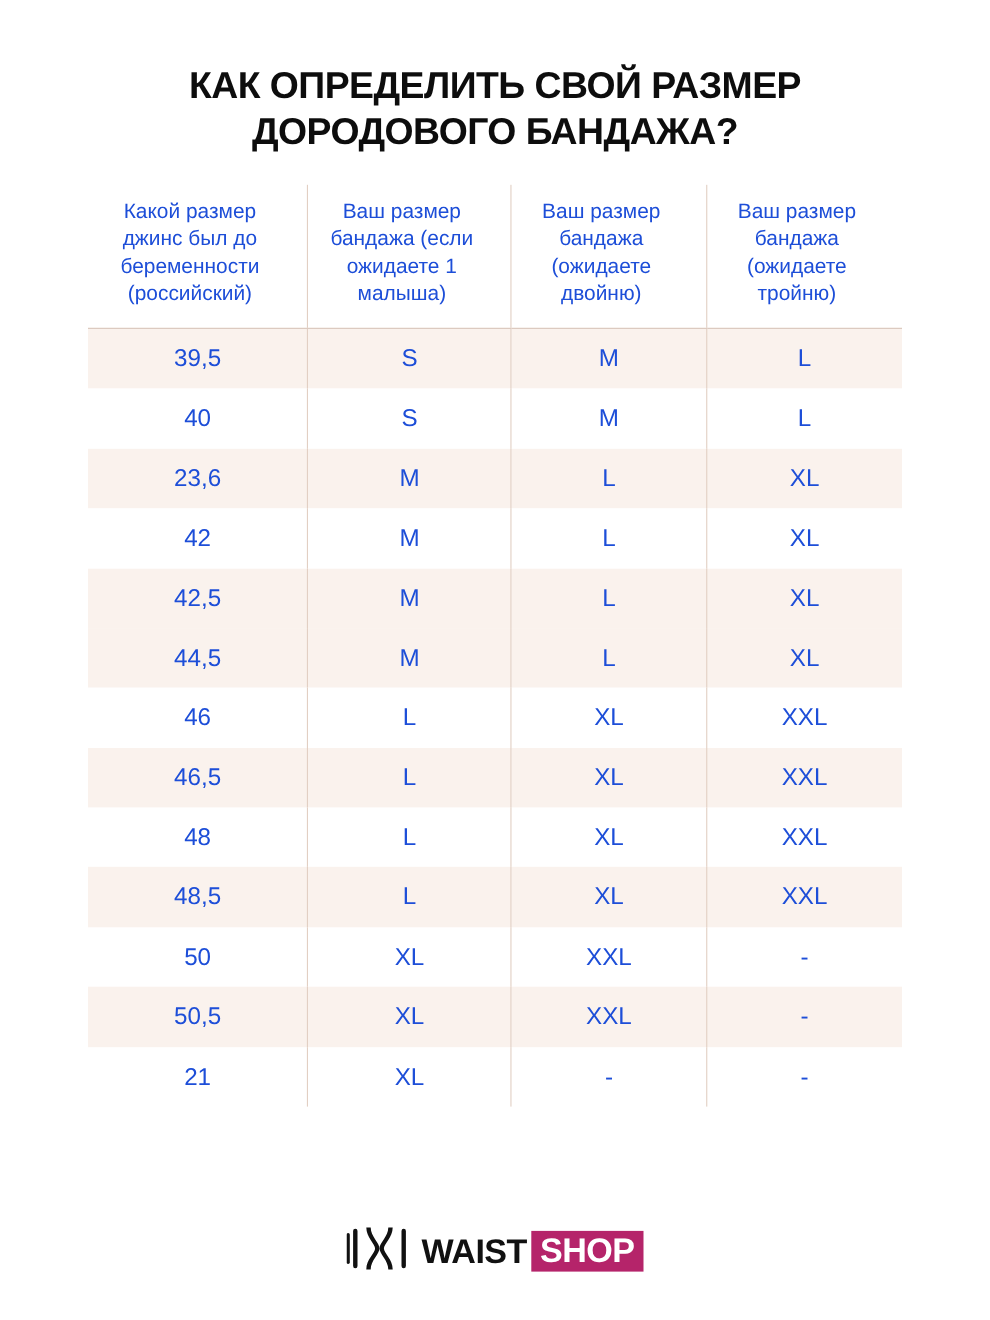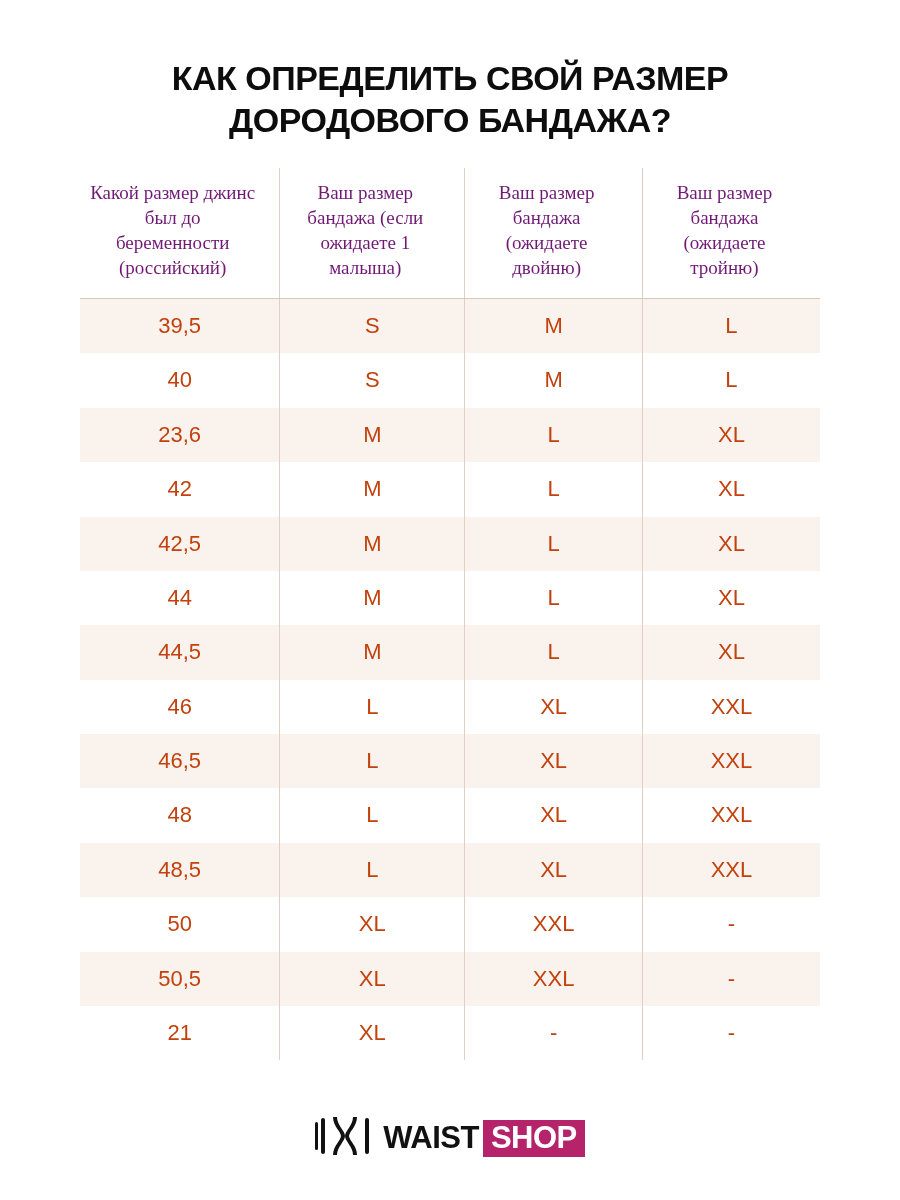--- a/index.html
+++ b/index.html
@@ -40,36 +40,35 @@
   }
   table.size-table {
     width: 100%;
     border-collapse: collapse;
     table-layout: fixed;
   }
   table.size-table thead th {
     font-weight: normal;
     font-size: 19px;
     line-height: 1.32;
-    color: #701a75;
+    color: #1d4ed8;
     padding: 12px 20px 18px 6px;
     vertical-align: top;
     text-align: center;
     border-bottom: 1px solid #d9c6bb;
-    font-family: Liberation Serif, serif;
   }
   table.size-table thead th + th {
     border-left: 1px solid #e2cfc3;
   }
   table.size-table tbody td {
     font-size: 22px;
     line-height: 1.2;
     text-align: center;
     padding: 14px 21px;
-    color: #c2410c;
+    color: #1d4ed8;
     height: 50px;
   }
   table.size-table tbody td + td {
     border-left: 1px solid #e2cfc3;
   }
   table.size-table tbody tr.alt td {
     background: #faf2ed;
   }
   .col-0 { width: 27%; }
   .col-1 { width: 25%; }
@@ -148,26 +147,20 @@
             <td class="col-3">XL</td>
           </tr>
           <tr>
             <td class="col-0">42</td>
             <td class="col-1">M</td>
             <td class="col-2">L</td>
             <td class="col-3">XL</td>
           </tr>
           <tr class="alt">
             <td class="col-0">42,5</td>
-            <td class="col-1">M</td>
-            <td class="col-2">L</td>
-            <td class="col-3">XL</td>
-          </tr>
-          <tr>
-            <td class="col-0">44</td>
             <td class="col-1">M</td>
             <td class="col-2">L</td>
             <td class="col-3">XL</td>
           </tr>
           <tr class="alt">
             <td class="col-0">44,5</td>
             <td class="col-1">M</td>
             <td class="col-2">L</td>
             <td class="col-3">XL</td>
           </tr>

